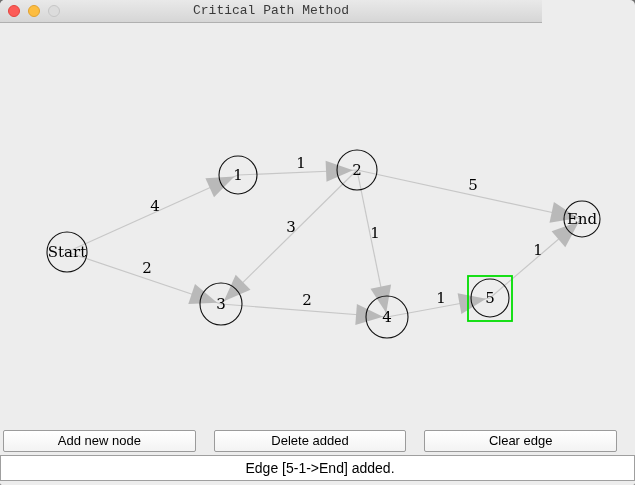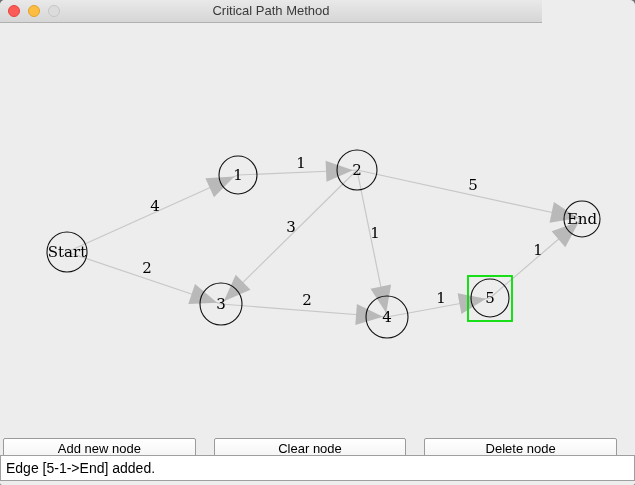--- a/index.html
+++ b/index.html
@@ -14,57 +14,58 @@
     background:#ededed;
     border-radius:5px 5px 2px 2px;
     overflow:hidden;
   }
   
   .titlebar{
     position:absolute;top:0;left:0;width:542px;height:22px;
     background:linear-gradient(#e9e9e9,#d6d6d6);
     border-bottom:1px solid #b0b0b0;
     z-index:30;
+    font-family:Liberation Mono, monospace;
   }
   .traffic{position:absolute;top:5px;left:8px;display:flex;gap:8px;}
   .tl{width:12px;height:12px;border-radius:50%;box-sizing:border-box;}
   .tl.close{background:#fc5b57;border:1px solid #e2453e;}
   .tl.min{background:#fdbd40;border:1px solid #e0a130;}
   .tl.zoomb{background:#dcdcdc;border:1px solid #c5c5c5;}
   .title{
     position:absolute;top:0;left:0;width:100%;height:22px;
     line-height:22px;text-align:center;
     font-size:13px;color:#3a3a3a;
   }
   
   svg.canvas{position:absolute;top:0;left:0;z-index:10;}
   svg.canvas text{font-family:"DejaVu Serif", serif;}
   
   .toolbar{
     position:absolute;top:430px;left:0;width:620px;height:22px;
     display:flex;gap:18px;padding:0 3px;box-sizing:border-box;
     z-index:20;
-    margin-top:8px;
   }
   .toolbar button{
     flex:1;height:22px;
     background:linear-gradient(#ffffff,#f3f3f3);
     border:1px solid #9b9b9b;
     border-radius:2px;
     font-family:"Liberation Sans", sans-serif;
     font-size:13px;color:#000;
     padding:0;line-height:20px;
   }
   
   .statusbar{
     position:absolute;top:455px;left:0;width:635px;height:26px;
     background:#ffffff;
     border:1px solid #9f9f9f;
     box-sizing:border-box;
     z-index:20;
+    text-align:center;
   }
   .statusbar .msg{
     display:block;padding-left:5px;line-height:24px;
     font-size:14px;color:#000;white-space:nowrap;
   }
 </style>
 </head>
 <body>
 
 <div class="window">
@@ -118,21 +119,21 @@
     <div class="traffic">
       <div class="tl close"></div>
       <div class="tl min"></div>
       <div class="tl zoomb"></div>
     </div>
     <div class="title">Critical Path Method</div>
   </div>
 
   <div class="toolbar">
     <button>Add new node</button>
-    <button>Clear node</button>
-    <button>Delete node</button>
+    <button>Delete added</button>
+    <button>Clear edge</button>
   </div>
 
   <div class="statusbar">
     <span class="msg">Edge [5-1-&gt;End] added.</span>
   </div>
 
 </div>
 
 </body></html>

